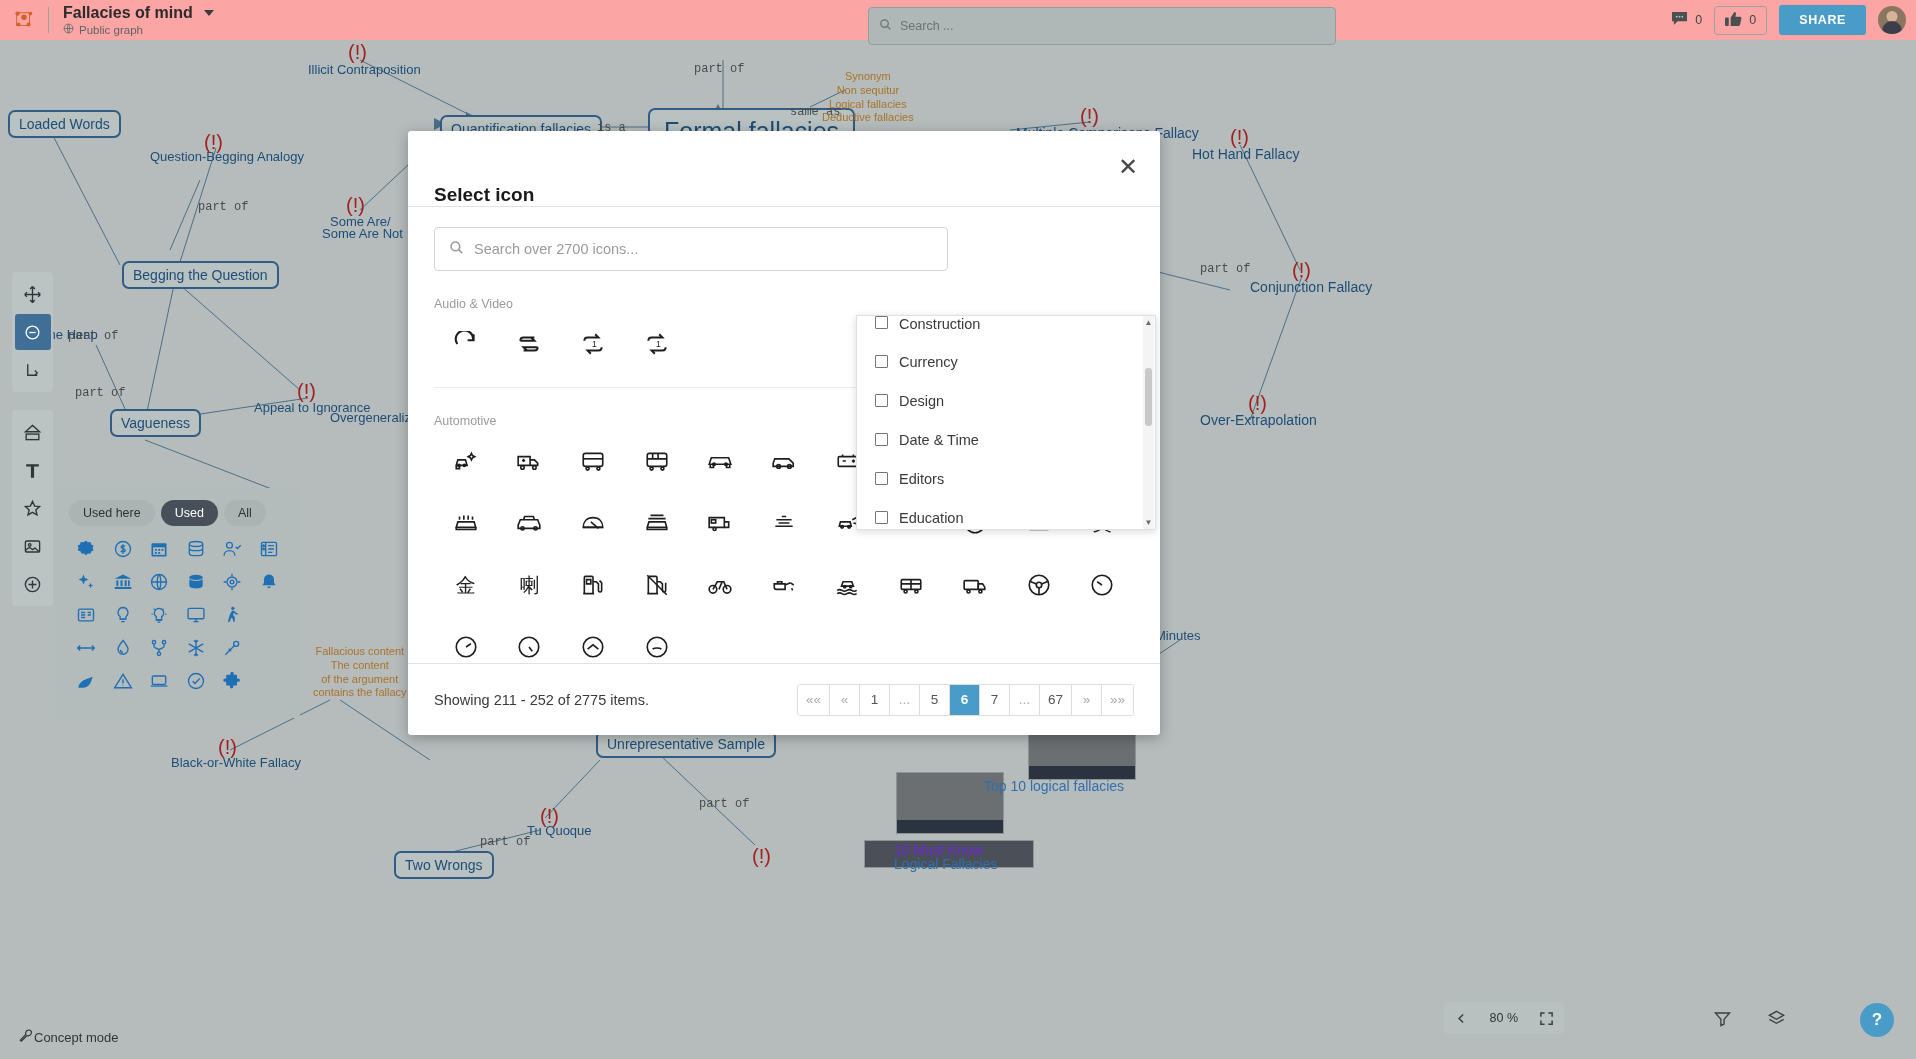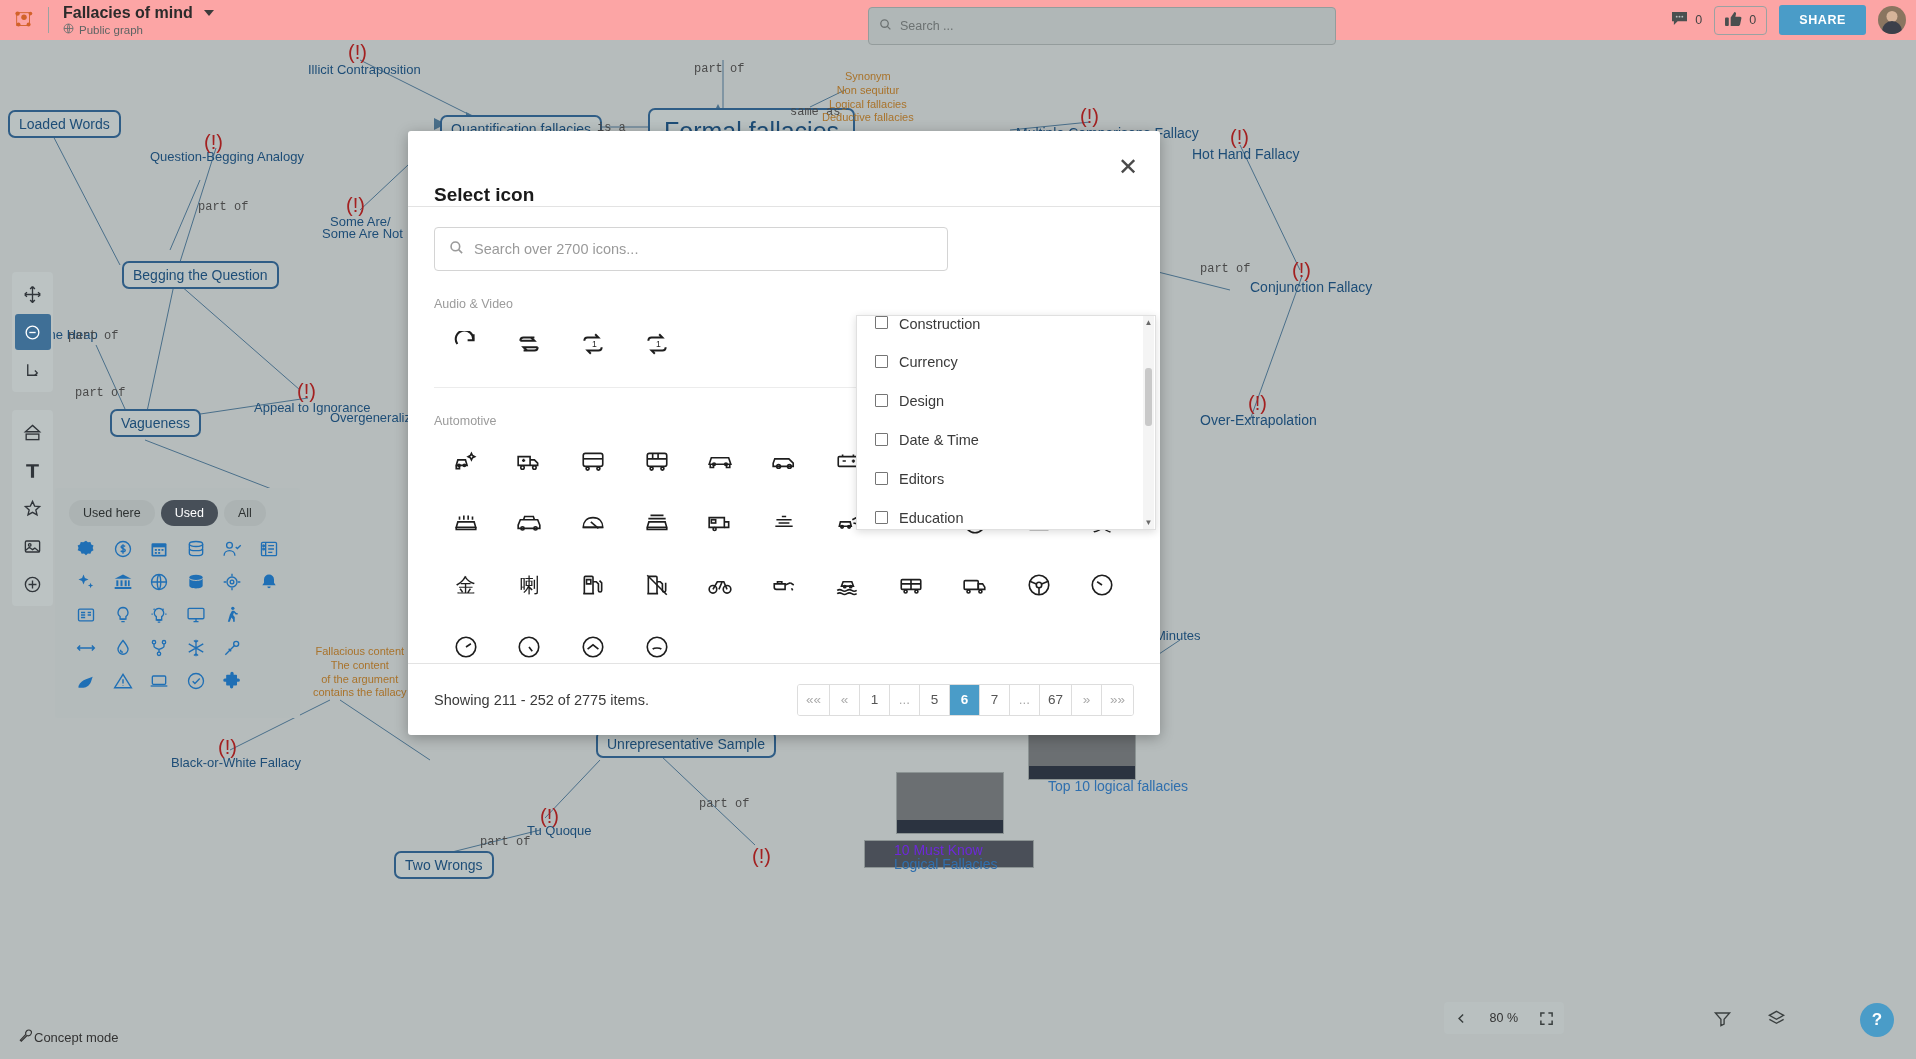--- a/index.html
+++ b/index.html
@@ -421,21 +421,21 @@
   </div>
 
   <div class="thumb" style="left:1028px; top:718px; width:108px; height:62px;">
       <div class="bar"></div>
     </div>
   <div class="thumb" style="left:896px; top:772px; width:108px; height:62px;">
       <div class="bar"></div>
     </div>
   <div class="thumb" style="left:864px; top:840px; width:170px; height:28px; background:#4a4f58;"></div>
 
-  <div class="link-text" style="left:1048px; top:778px;">Top 10 logical fallacies</div>
+  <div class="link-text" style="left:984px; top:778px;">Top 10 logical fallacies</div>
   <div class="link-text" style="left:894px; top:842px; color:#6d28d9;">10 Must Know</div>
   <div class="link-text" style="left:894px; top:856px; color:#2f6fae;">Logical Fallacies</div>
 </div>
 
 <div id="topbar">
   <div id="app-logo">
     <svg width="22" height="22" viewBox="0 0 24 24" fill="#d2622a">
       <circle cx="5" cy="5" r="2.4"></circle>
         <circle cx="12" cy="9" r="3"></circle>
       <circle cx="19" cy="5" r="2"></circle>

